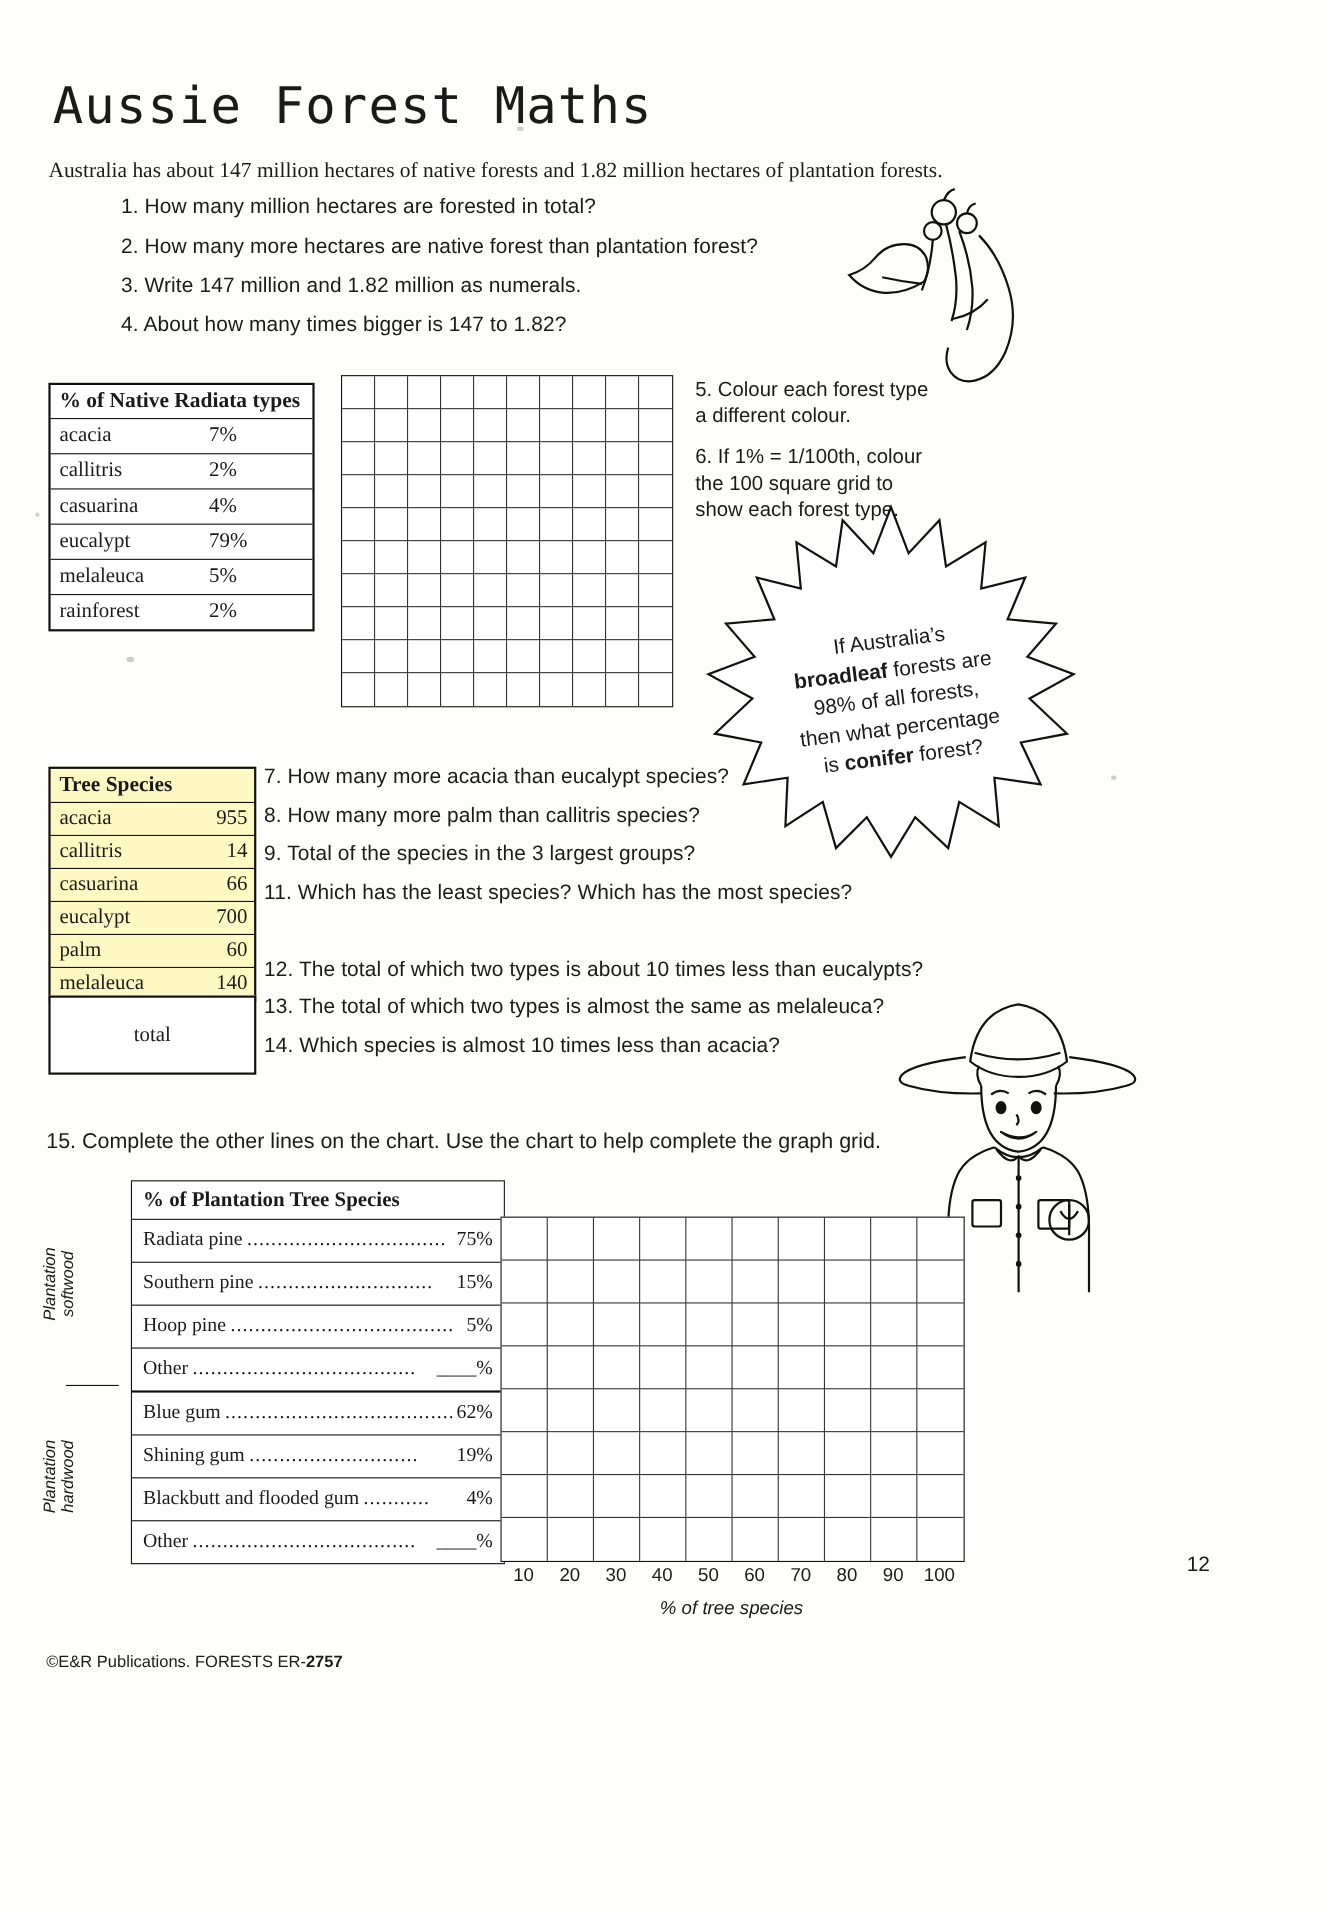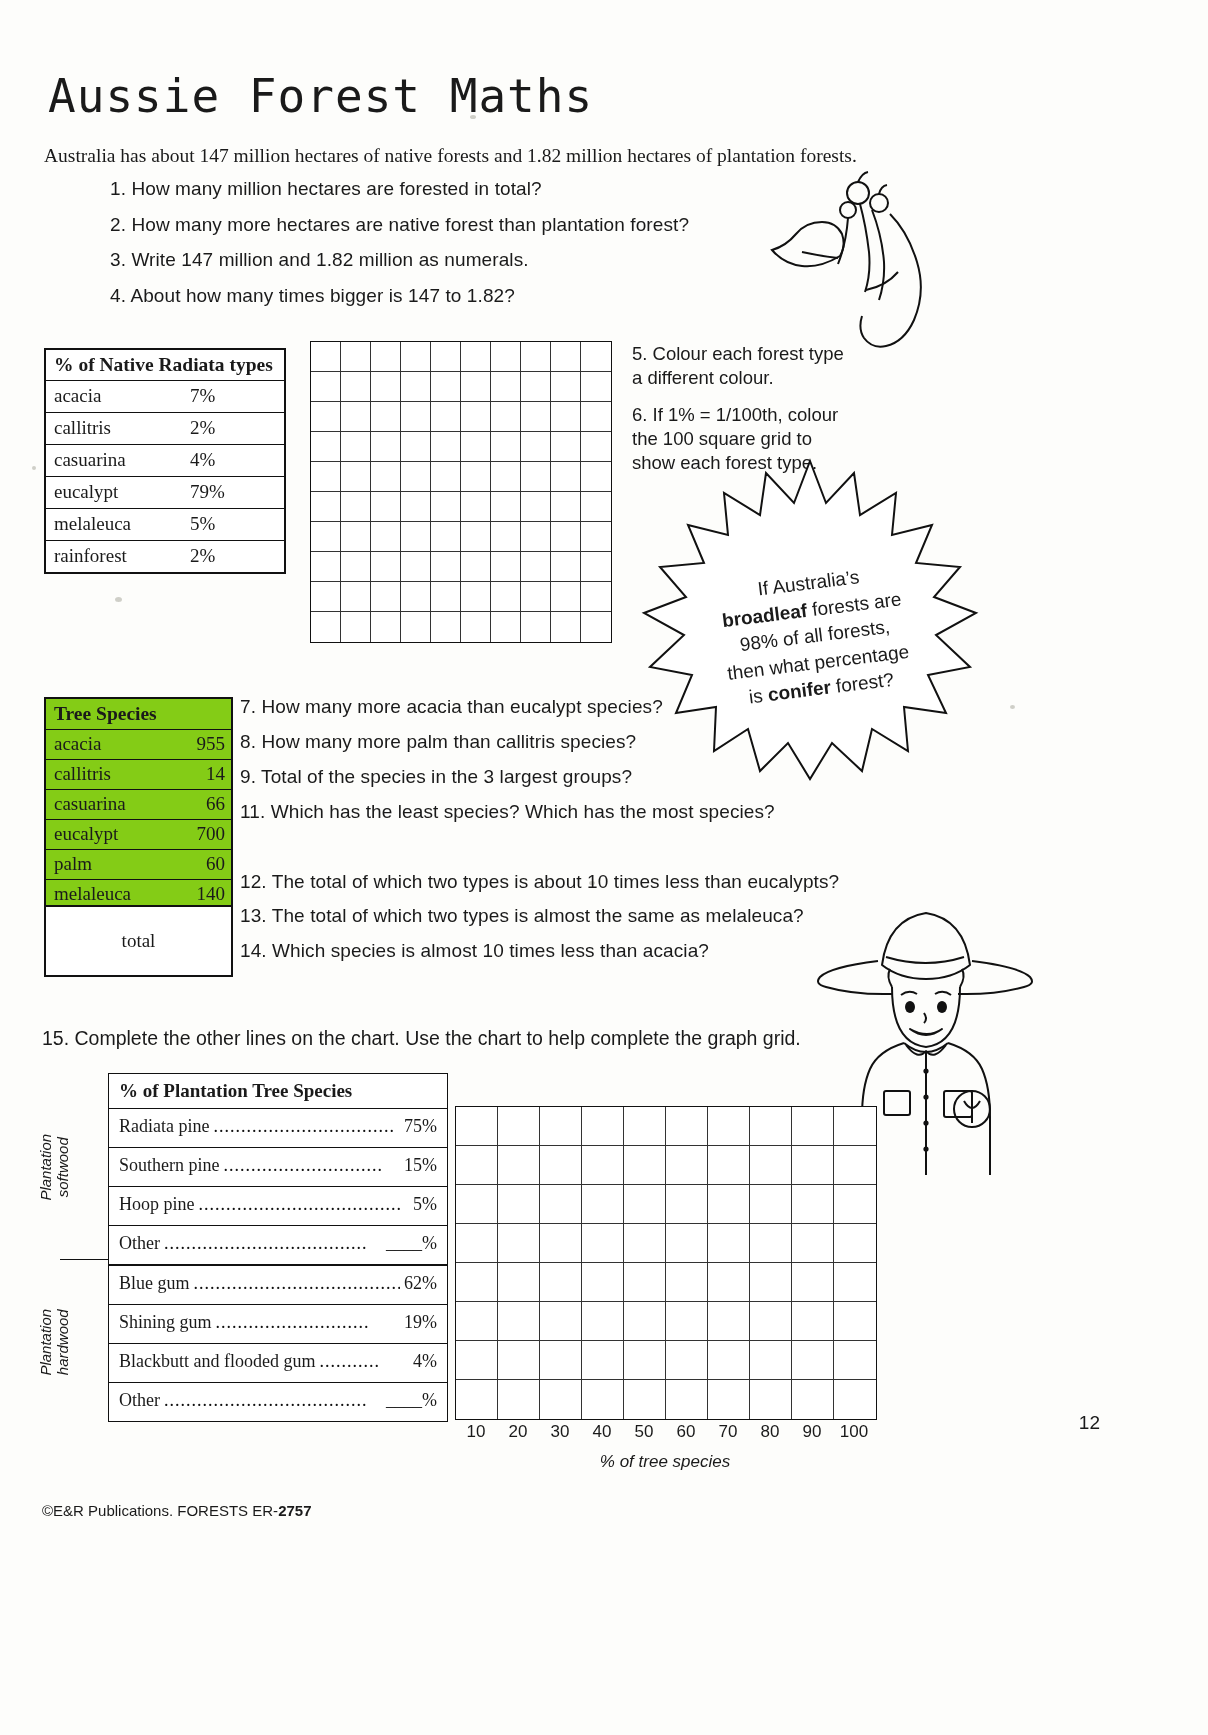--- a/index.html
+++ b/index.html
@@ -79,21 +79,21 @@
   #star-text {
     position:absolute; left:700px; top:570px; width:230px;
     text-align:center; font-size:19px; line-height:1.4;
     transform:rotate(-7deg);
   }
   #star-text b { font-weight:bold; }
 
   
   #species-table {
     position:absolute; left:44px; top:697px; width:185px;
-    border:2px solid #111; background:#84cc16;
+    border:2px solid #111; background:#fef9c3;
     font-family:"Liberation Serif", serif;
   }
   #species-table .hdr {
     font-weight:bold; font-size:19.5px; padding:4px 8px;
     border-bottom:1px solid #111;
   }
   #species-table .row {
     display:flex; justify-content:space-between;
     padding:3px 6px 4px 8px; border-bottom:1px solid #111;
     font-size:19px;
@@ -112,21 +112,21 @@
   #qs2 div.two-line { margin-bottom:12px;margin-top:48px; }
 
   
   #ranger { position:absolute; left:800px; top:895px; width:250px; height:280px; }
 
   
   #q15 { position:absolute; left:42px; top:1027px; font-size:19.5px; }
 
   
   #plant-table {
-    position:absolute; left:108px; top:1073px; width:338px;
+    position:absolute; left:119px; top:1073px; width:338px;
     border:1.6px solid #111; background:#fff;
     font-family:"Liberation Serif", serif;
   }
   #plant-table .hdr { font-weight:bold; font-size:19px; padding:6px 10px; border-bottom:1.4px solid #111; }
   #plant-table .row {
     display:flex; align-items:baseline;
     font-size:18px; padding:7px 10px 8px 10px;
     border-bottom:1px solid #111; height:23px;
   }
   #plant-table .row.thick { border-bottom:2px solid #111; }

